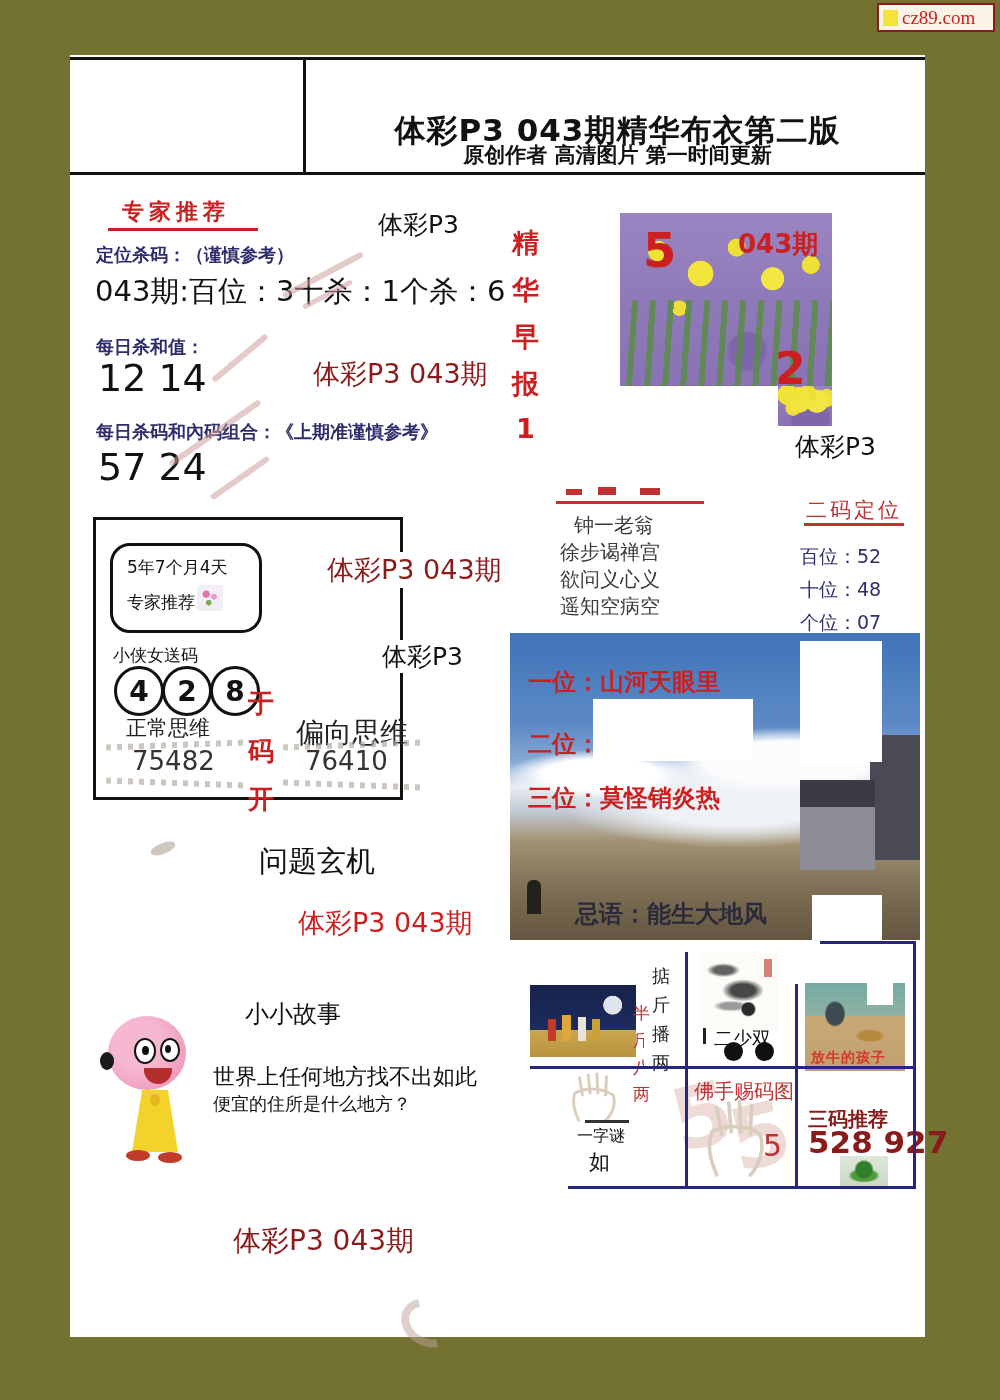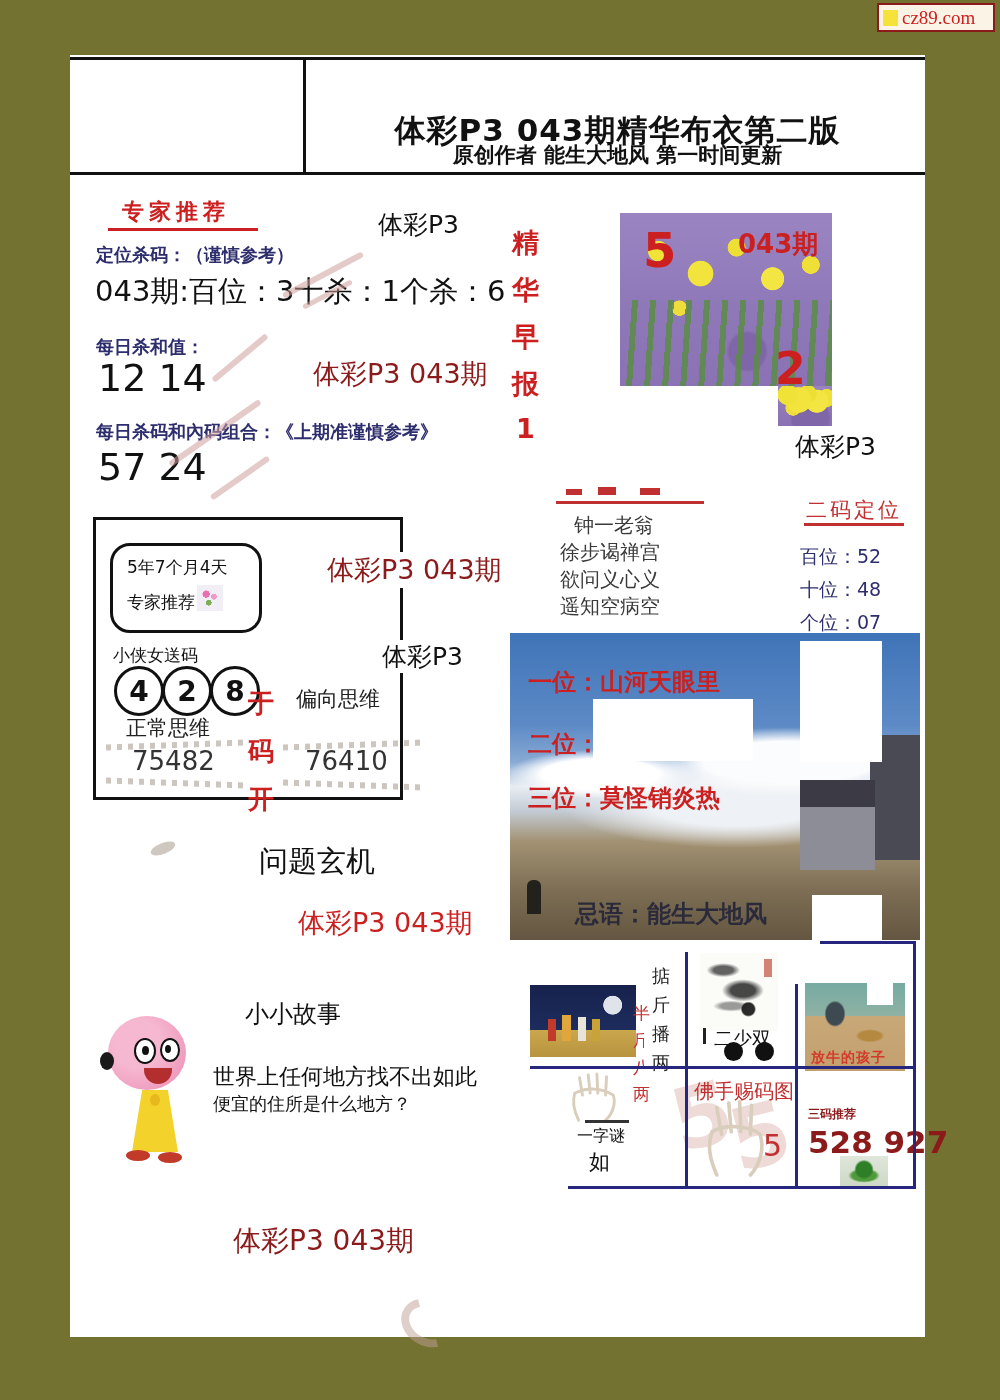--- a/index.html
+++ b/index.html
@@ -83,21 +83,21 @@
 <div class="a" style="left:877px;top:3px;width:118px;height:29px;background:#fbf3e6;border:2px solid #8b1a1a;box-sizing:border-box;display:flex;align-items:center;gap:4px;padding:0 4px;">
   <span style="display:inline-block;width:15px;height:16px;background:#f5e23a;"></span>
   <span style="color:#cc2020;font-size:19px;font-family:'Liberation Serif',serif;">cz89.com</span>
 </div>
 
 <div class="a ln" style="left:70px;top:57px;width:855px;height:3px;"></div>
 <div class="a ln" style="left:303px;top:57px;width:3px;height:118px;"></div>
 <div class="a ln" style="left:70px;top:172px;width:855px;height:3px;"></div>
 
 <div class="a" style="left:310px;top:78px;width:615px;text-align:center;font-size:31px;font-weight:600;letter-spacing:1px;margin-top:32px;">体彩P3 043期精华布衣第二版</div>
-<div class="a" style="left:310px;top:141px;width:615px;text-align:center;font-size:21px;font-weight:600;">原创作者  能生大地风  第一时间更新</div>
+<div class="a" style="left:310px;top:141px;width:615px;text-align:center;font-size:21px;font-weight:600;">原创作者  高清图片  第一时间更新</div>
 
 <div class="a red" style="left:122px;top:197px;font-size:22px;font-weight:600;letter-spacing:5px;">专家推荐</div>
 <div class="a" style="left:108px;top:228px;width:150px;height:3px;background:#cc2020;"></div>
 
 <div class="a" style="left:378px;top:208px;font-size:25px;">体彩P3</div>
 
 <div class="a navy" style="left:96px;top:243px;font-size:18px;font-weight:600;">定位杀码：（谨慎参考）</div>
 <div class="a" style="left:95px;top:272px;font-size:29px;">043期:百位：3十杀：1个杀：6</div>
 <div class="a wm" style="left:278px;top:272px;width:90px;height:6px;transform:rotate(-28deg);"></div>
 <div class="a wm" style="left:300px;top:292px;width:55px;height:5px;transform:rotate(-28deg);"></div>
@@ -144,21 +144,21 @@
   <span>于</span>
   <span>码</span>
   <span>开</span>
 </div>
 
 <div class="a" style="left:126px;top:714px;font-size:21px;color:#222;">正常思维</div>
 <div class="a orn" style="left:106px;top:742px;transform:rotate(-2deg);"></div>
 <div class="a" style="left:132px;top:746px;font-size:26px;color:#333;">75482</div>
 <div class="a orn" style="left:106px;top:780px;transform:rotate(2deg);"></div>
 
-<div class="a" style="left:296px;top:685px;font-size:21px;color:#222;">偏向思维</div>
+<div class="a" style="left:296px;top:714px;font-size:28px;color:#222;">偏向思维</div>
 <div class="a orn" style="left:283px;top:742px;transform:rotate(-2deg);"></div>
 <div class="a" style="left:305px;top:746px;font-size:26px;color:#333;">76410</div>
 <div class="a orn" style="left:283px;top:782px;transform:rotate(2deg);"></div>
 
 <div class="a" style="left:150px;top:843px;width:26px;height:11px;background:#cfc8c0;border-radius:50%;transform:rotate(-22deg);"></div>
 <div class="a" style="left:218px;top:842px;font-size:29px;margin-left:41px;">问题玄机</div>
 <div class="a red" style="left:298px;top:905px;font-size:27px;">体彩P3 043期</div>
 
 <div class="a" style="left:245px;top:998px;font-size:24px;">小小故事</div>
 
@@ -281,17 +281,17 @@
 <div class="a" style="left:577px;top:1126px;font-size:16px;z-index:1;">一字谜</div>
 <div class="a" style="left:589px;top:1148px;font-size:21px;z-index:1;">如</div>
 
 <div class="a" style="left:694px;top:1078px;font-size:20px;color:#c03030;z-index:1;">佛手赐码图</div>
 <svg class="a hand-sketch" style="left:700px;top:1098px;z-index:1;" width="72" height="82" viewBox="0 0 60 68">
   <path d="M14 64 C8 50 6 40 10 28 M18 30 L14 8 M26 28 L24 4 M34 28 L33 3 M42 30 L43 6 M10 28 C20 22 40 22 50 30 C54 42 50 55 42 64"></path>
 </svg>
 <div class="a" style="left:763px;top:1128px;font-size:30px;color:#c03030;z-index:1;">5</div>
 
 <div class="a" style="left:812px;top:1074px;font-size:27px;color:#ffffff;z-index:1;">杀3</div>
-<div class="a dred" style="left:808px;top:1106px;font-size:12px;font-weight:700;z-index:1;">三码推荐</div>
+<div class="a dred" style="left:808px;top:1106px;font-size:20px;font-weight:700;z-index:1;">三码推荐</div>
 <div class="a dred" style="left:808px;top:1124px;font-size:31px;font-weight:700;z-index:1;">528 927</div>
 <div class="a plantpic" style="left:840px;top:1156px;width:48px;height:30px;z-index:1;"></div>
 
 <div class="a" style="left:400px;top:1300px;width:40px;height:30px;border:8px solid rgba(190,160,150,.5);border-color:transparent transparent rgba(190,160,150,.5) rgba(190,160,150,.5);border-radius:50%;transform:rotate(30deg);"></div>
 
 </body></html>

